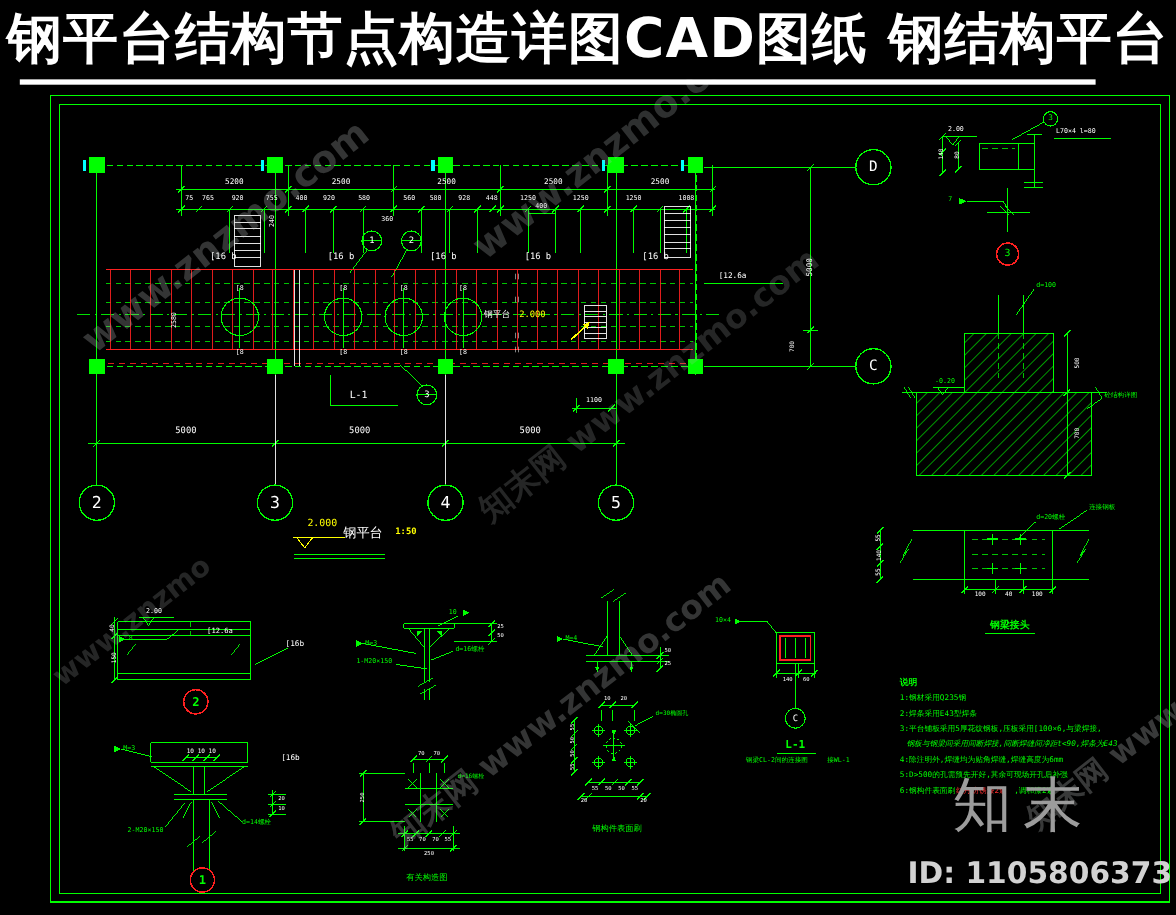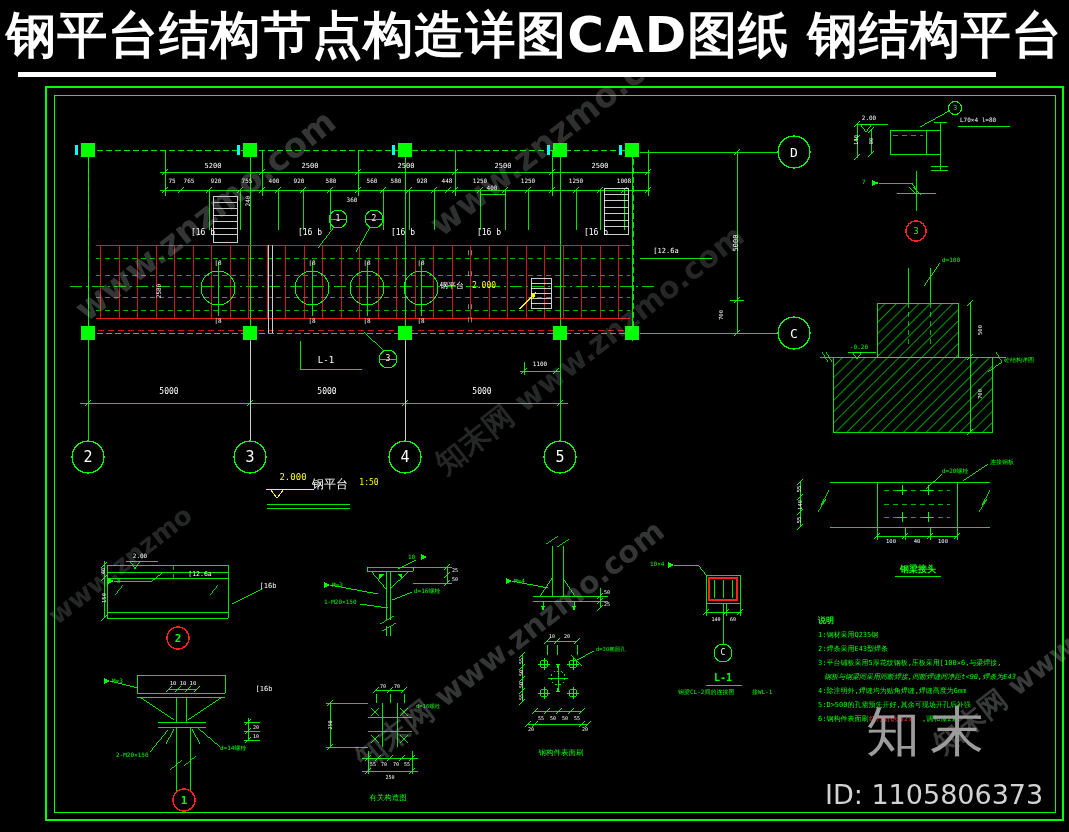--- a/index.html
+++ b/index.html
@@ -9,21 +9,21 @@
   h1{margin:0;color:#fff;font-size:50px;font-weight:900;text-align:center;line-height:70px;
      letter-spacing:1px;white-space:nowrap;font-family:"DejaVu Sans",sans-serif;}
   .white-strip{position:absolute;top:72px;left:18px;width:978px;height:5px;background:#fff;z-index:4;}
   svg.linework{position:absolute;left:0;top:0;z-index:1;}
   #labels{position:absolute;left:0;top:0;width:1069px;height:832px;z-index:2;pointer-events:none;}
   .lbl{position:absolute;line-height:1;white-space:pre;font-family:"DejaVu Sans Mono","DejaVu Sans",monospace;transform-origin:center;}
   #watermarks{position:absolute;left:0;top:0;width:1069px;height:832px;z-index:3;pointer-events:none;}
   .wm{position:absolute;color:#b9bebe;font-weight:bold;white-space:nowrap;transform-origin:center;}
   .logo{position:absolute;left:866px;top:696px;font-size:54px;font-weight:400;color:#9c9c9c;
         letter-spacing:10px;z-index:4;}
-  .docid{position:absolute;left:825px;top:779px;font-size:27px;font-weight:400;color:#d2d2d2;z-index:4;
+  .docid{position:absolute;left:825px;top:779px;font-size:27px;font-weight:700;color:#d2d2d2;z-index:4;
          font-family:"DejaVu Sans",sans-serif;}
 </style>
 </head>
 <body>
 
 <div class="page">
 
   <header>
     <h1>钢平台结构节点构造详图CAD图纸 钢结构平台</h1>
   </header>
@@ -272,21 +272,21 @@
       <span class="lbl" style="left: 452px; top: 286px; color: rgb(255, 255, 255); font-size: 8px; transform: translate(-50%, -50%);">钢平台</span>
       <span class="lbl" style="left: 484px; top: 286px; color: rgb(255, 255, 0); font-size: 8px; transform: translate(-50%, -50%);">2.000</span>
       <span class="lbl" style="left: 152px; top: 291px; color: rgb(255, 255, 255); font-size: 6px; transform: translateY(-50%) rotate(-90deg);">2580</span>
       <span class="lbl" style="left: 326px; top: 360px; color: rgb(255, 255, 255); font-size: 9px; transform: translate(-50%, -50%);">L-1</span>
       <span class="lbl" style="left: 540px; top: 364px; color: rgb(255, 255, 255); font-size: 6px; transform: translate(-50%, -50%);">1100</span>
       <span class="lbl" style="left: 169px; top: 392px; color: rgb(255, 255, 255); font-size: 8px; transform: translate(-50%, -50%);">5000</span>
       <span class="lbl" style="left: 327px; top: 392px; color: rgb(255, 255, 255); font-size: 8px; transform: translate(-50%, -50%);">5000</span>
       <span class="lbl" style="left: 482px; top: 392px; color: rgb(255, 255, 255); font-size: 8px; transform: translate(-50%, -50%);">5000</span>
       <span class="lbl" style="left: 293px; top: 477px; color: rgb(255, 255, 0); font-size: 9px; transform: translate(-50%, -50%);">2.000</span>
       <span class="lbl" style="left: 330px; top: 484px; color: rgb(255, 255, 255); font-size: 12px; transform: translate(-50%, -50%);">钢平台</span>
-      <span class="lbl" style="left: 369px; top: 483px; color: rgb(255, 255, 0); font-size: 8px; transform: translate(-50%, -50%);">1:50</span>
+      <span class="lbl" style="left: 369px; top: 483px; color: rgb(255, 255, 0); font-size: 8px; transform: translate(-50%, -50%); font-weight: bold;">1:50</span>
       <span class="lbl" style="left: 728px; top: 243px; color: rgb(255, 255, 255); font-size: 7px; transform: translateY(-50%) rotate(-90deg);">5000</span>
       <span class="lbl" style="left: 717px; top: 315px; color: rgb(255, 255, 255); font-size: 5.5px; transform: translateY(-50%) rotate(-90deg);">700</span>
       <span class="lbl" style="left: 88px; top: 457px; color: rgb(255, 255, 255); font-size: 15px; transform: translate(-50%, -50%);">2</span>
       <span class="lbl" style="left: 250px; top: 457px; color: rgb(255, 255, 255); font-size: 15px; transform: translate(-50%, -50%);">3</span>
       <span class="lbl" style="left: 405px; top: 457px; color: rgb(255, 255, 255); font-size: 15px; transform: translate(-50%, -50%);">4</span>
       <span class="lbl" style="left: 560px; top: 457px; color: rgb(255, 255, 255); font-size: 15px; transform: translate(-50%, -50%);">5</span>
       <span class="lbl" style="left: 794px; top: 152px; color: rgb(255, 255, 255); font-size: 13px; transform: translate(-50%, -50%);">D</span>
       <span class="lbl" style="left: 794px; top: 333px; color: rgb(255, 255, 255); font-size: 13px; transform: translate(-50%, -50%);">C</span>
       <span class="lbl" style="left: 338px; top: 219px; color: rgb(255, 255, 255); font-size: 8px; transform: translate(-50%, -50%);">1</span>
       <span class="lbl" style="left: 374px; top: 219px; color: rgb(255, 255, 255); font-size: 8px; transform: translate(-50%, -50%);">2</span>

